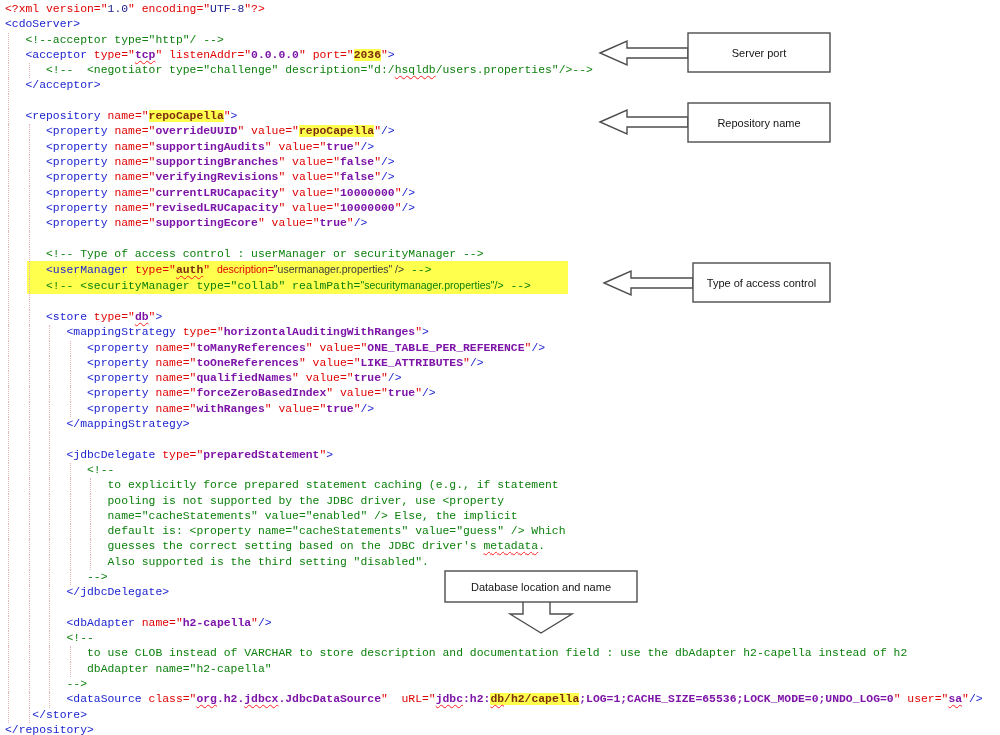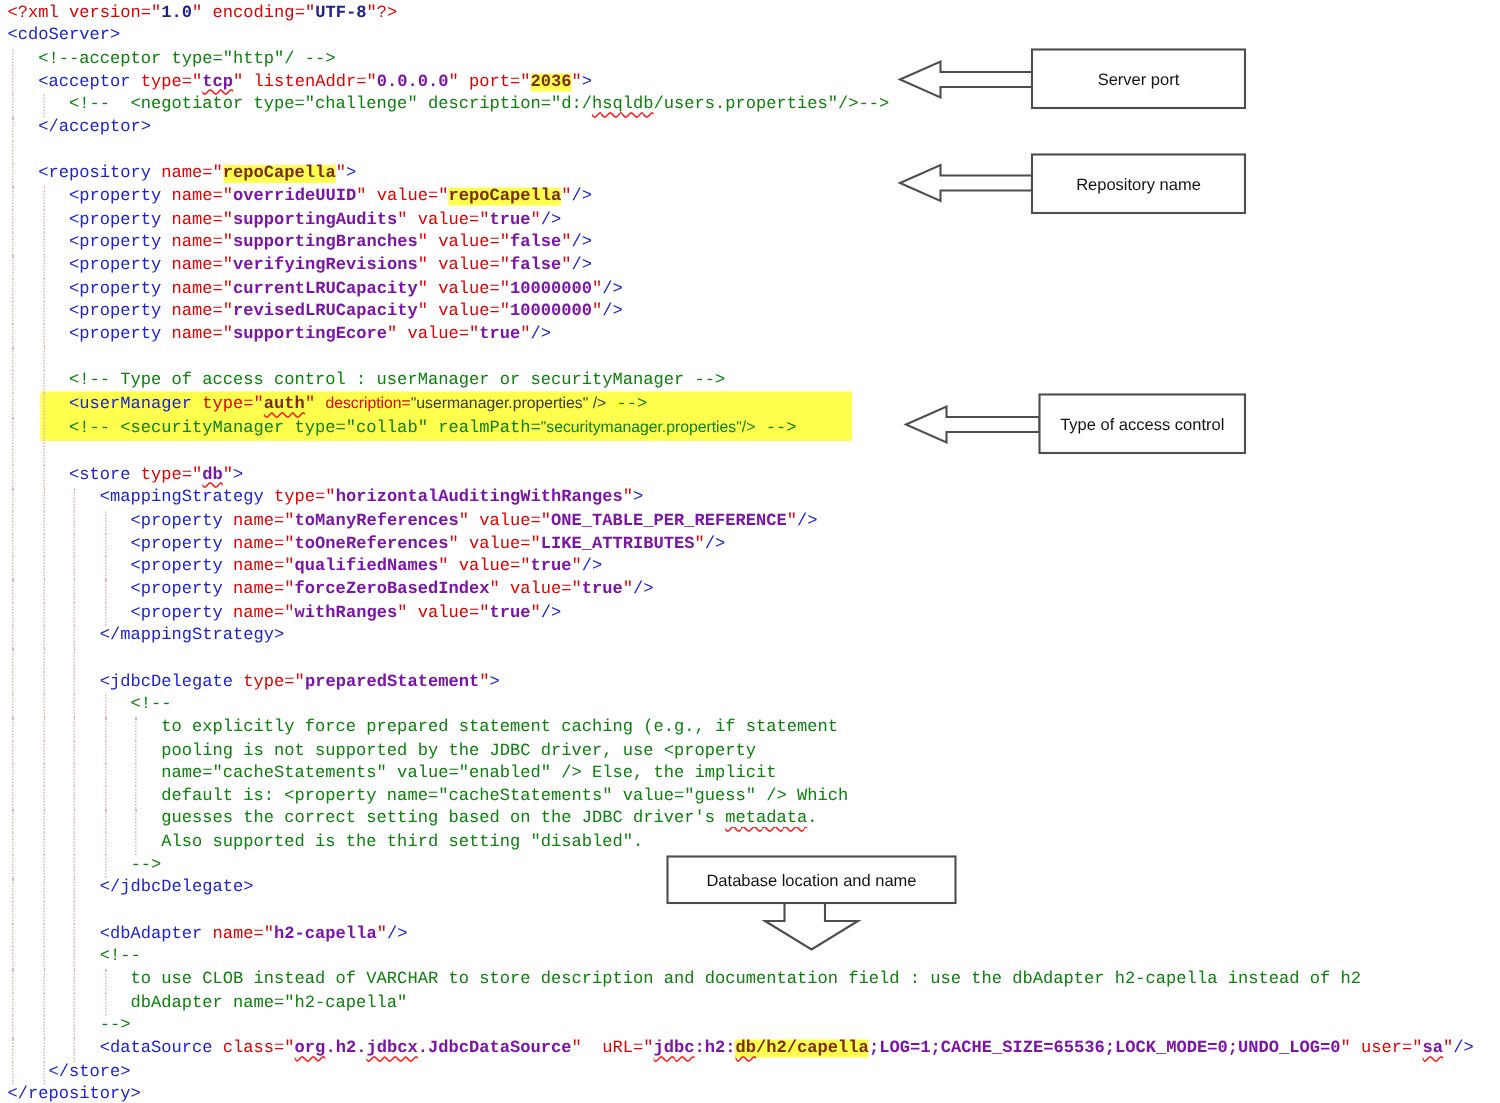--- a/index.html
+++ b/index.html
@@ -7,21 +7,21 @@
           font-family:"Liberation Mono","DejaVu Sans Mono",monospace;}
   #code{position:absolute;left:0;top:0;width:1000px;padding:2px 0 0 5px;
         font-size:11.4px;line-height:15.3px;white-space:pre;z-index:2;}
   .line{position:relative;min-height:15.3px;z-index:2;}
   .guide{position:absolute;top:0;height:15.3px;width:0;border-left:1px dotted #e2b6b6;z-index:0;}
   .tk{position:relative;z-index:2;}
   .tk-b{color:#1d24cf;}
   .tk-r{color:#e00202;}
   .tk-v{color:#7d14a8;font-weight:bold;}
   .tk-vh{color:#7c2d10;font-weight:bold;}
-  .tk-n{color:#20208f;font-weight:bold;}
+  .tk-n{color:#20208f;font-weight:normal;}
   .tk-g{color:#0d800d;}
   .tk-p{color:#3a3a3a;}
   .sq{text-decoration:underline wavy #ff2020;text-decoration-thickness:1px;text-underline-offset:2px;text-decoration-skip-ink:none;margin-top:28px;}
   .hl{background:#ffff4d;}
   .pf{font-family:"Liberation Sans","DejaVu Sans",sans-serif;font-size:10.5px;}
   #access-hl{position:absolute;background:#ffff4d;z-index:1;}
   #callouts{position:absolute;left:0;top:0;z-index:5;pointer-events:none;}
   #callouts .shape{fill:#ffffff;stroke:#4d4d4d;stroke-width:1.4;}
   #callouts text{font-family:"Liberation Sans","DejaVu Sans",sans-serif;font-size:11px;fill:#141414;}
 </style>

